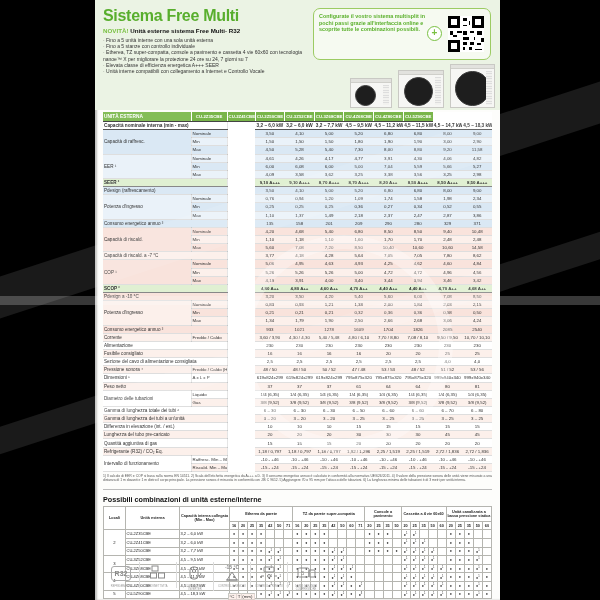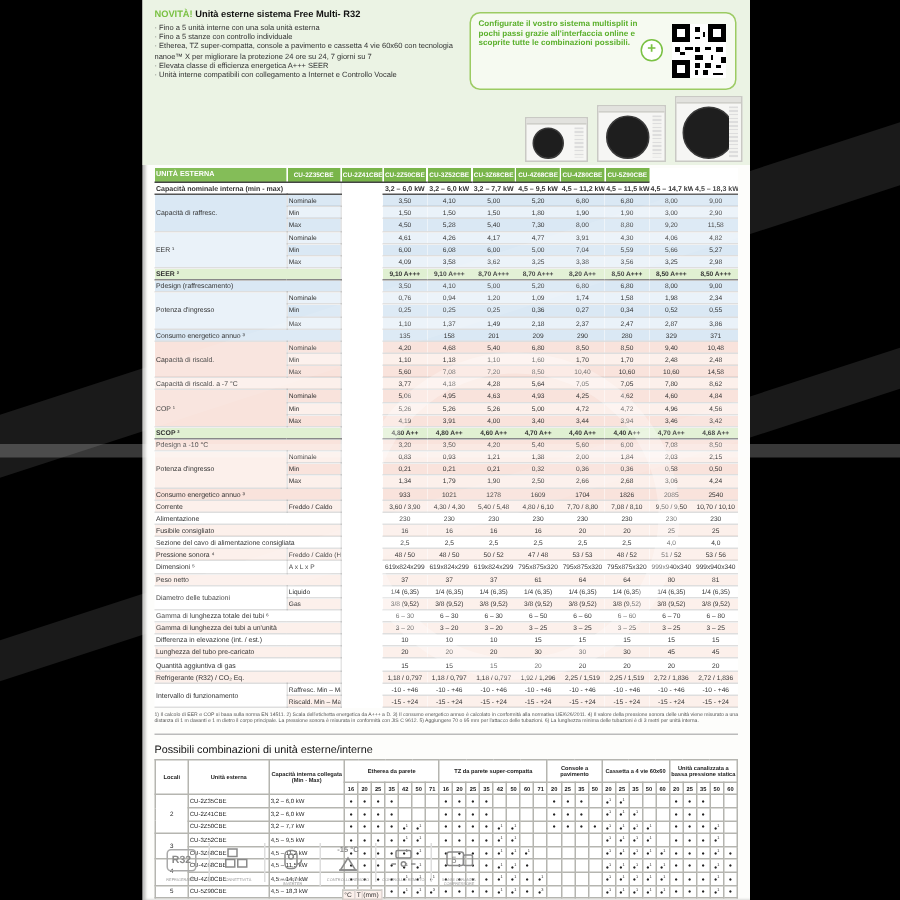--- a/index.html
+++ b/index.html
@@ -42,21 +42,21 @@
   .spec tr.t-cap td{background:#ffffff;border-bottom:0.8px solid #555;font-size:4.7px;}
   .spec tr.t-b1 td{background:#dae8f4;}
   .spec tr.t-b2 td{background:#eaf2f9;}
   .spec tr.t-g  td{background:#e0f0d2;border-top:0.7px solid #888;border-bottom:0.7px solid #888;}
   .spec tr.t-p1 td{background:#f9e3dc;}
   .spec tr.t-p2 td{background:#fcf0eb;}
   .spec tr.t-w  td{background:#ffffff;}
   
   .footnotes{margin:2px 8px 0 8px;font-size:3.4px;line-height:4.2px;color:#555;text-align:justify;}
   
-  .combo-title{margin:7px 8px 2px 8px;font-size:7.2px;font-weight:normal;color:#111;
+  .combo-title{margin:7px 8px 2px 8px;font-size:7.2px;font-weight:bold;color:#111;
                border-top:1px solid #bbb;padding-top:5px;}
   table.combo{border-collapse:collapse;table-layout:fixed;width:389px;margin:1px 8px 0 8px;background:#fff;}
   table.combo td{border:0.5px solid #b5b5b0;font-size:3.8px;line-height:4.2px;color:#222;
                  text-align:center;padding:0.5px;overflow:hidden;}
   .combo td.hd{font-weight:bold;background:#fff;}
   .combo td.grp{font-weight:bold;height:13px;}
   .combo td.sz{font-weight:bold;height:6px;}
   .combo td.loc{font-size:4.2px;}
   .combo td.mod{text-align:left;font-size:4px;white-space:nowrap;}
   .combo td.capc{text-align:left;font-size:4px;white-space:nowrap;}
@@ -78,20 +78,21 @@
   .wm-hband{left:0;top:296px;width:600px;height:9px;background:rgba(255,255,255,0.22);}
 </style>
 </head>
 <body>
 
 <div class="stage">
   <div class="page">
 
     <div class="header">
       <div class="header-left">
+        <h1 class="title">Sistema Free Multi</h1>
         <div class="novita">
           <span class="nov">NOVITÀ!</span>
           <span>Unità esterne sistema Free Multi- R32</span>
         </div>
         <ul class="features" id="featureList">
             <li>Fino a 5 unità interne con una sola unità esterna</li>
             <li>Fino a 5 stanze con controllo individuale</li>
             <li>Etherea, TZ super-compatta, console a pavimento e cassetta 4 vie 60x60 con tecnologia nanoe™ X per migliorare la protezione 24 ore su 24, 7 giorni su 7</li>
             <li>Elevata classe di efficienza energetica A+++ SEER</li>
             <li>Unità interne compatibili con collegamento a Internet e Controllo Vocale</li>

